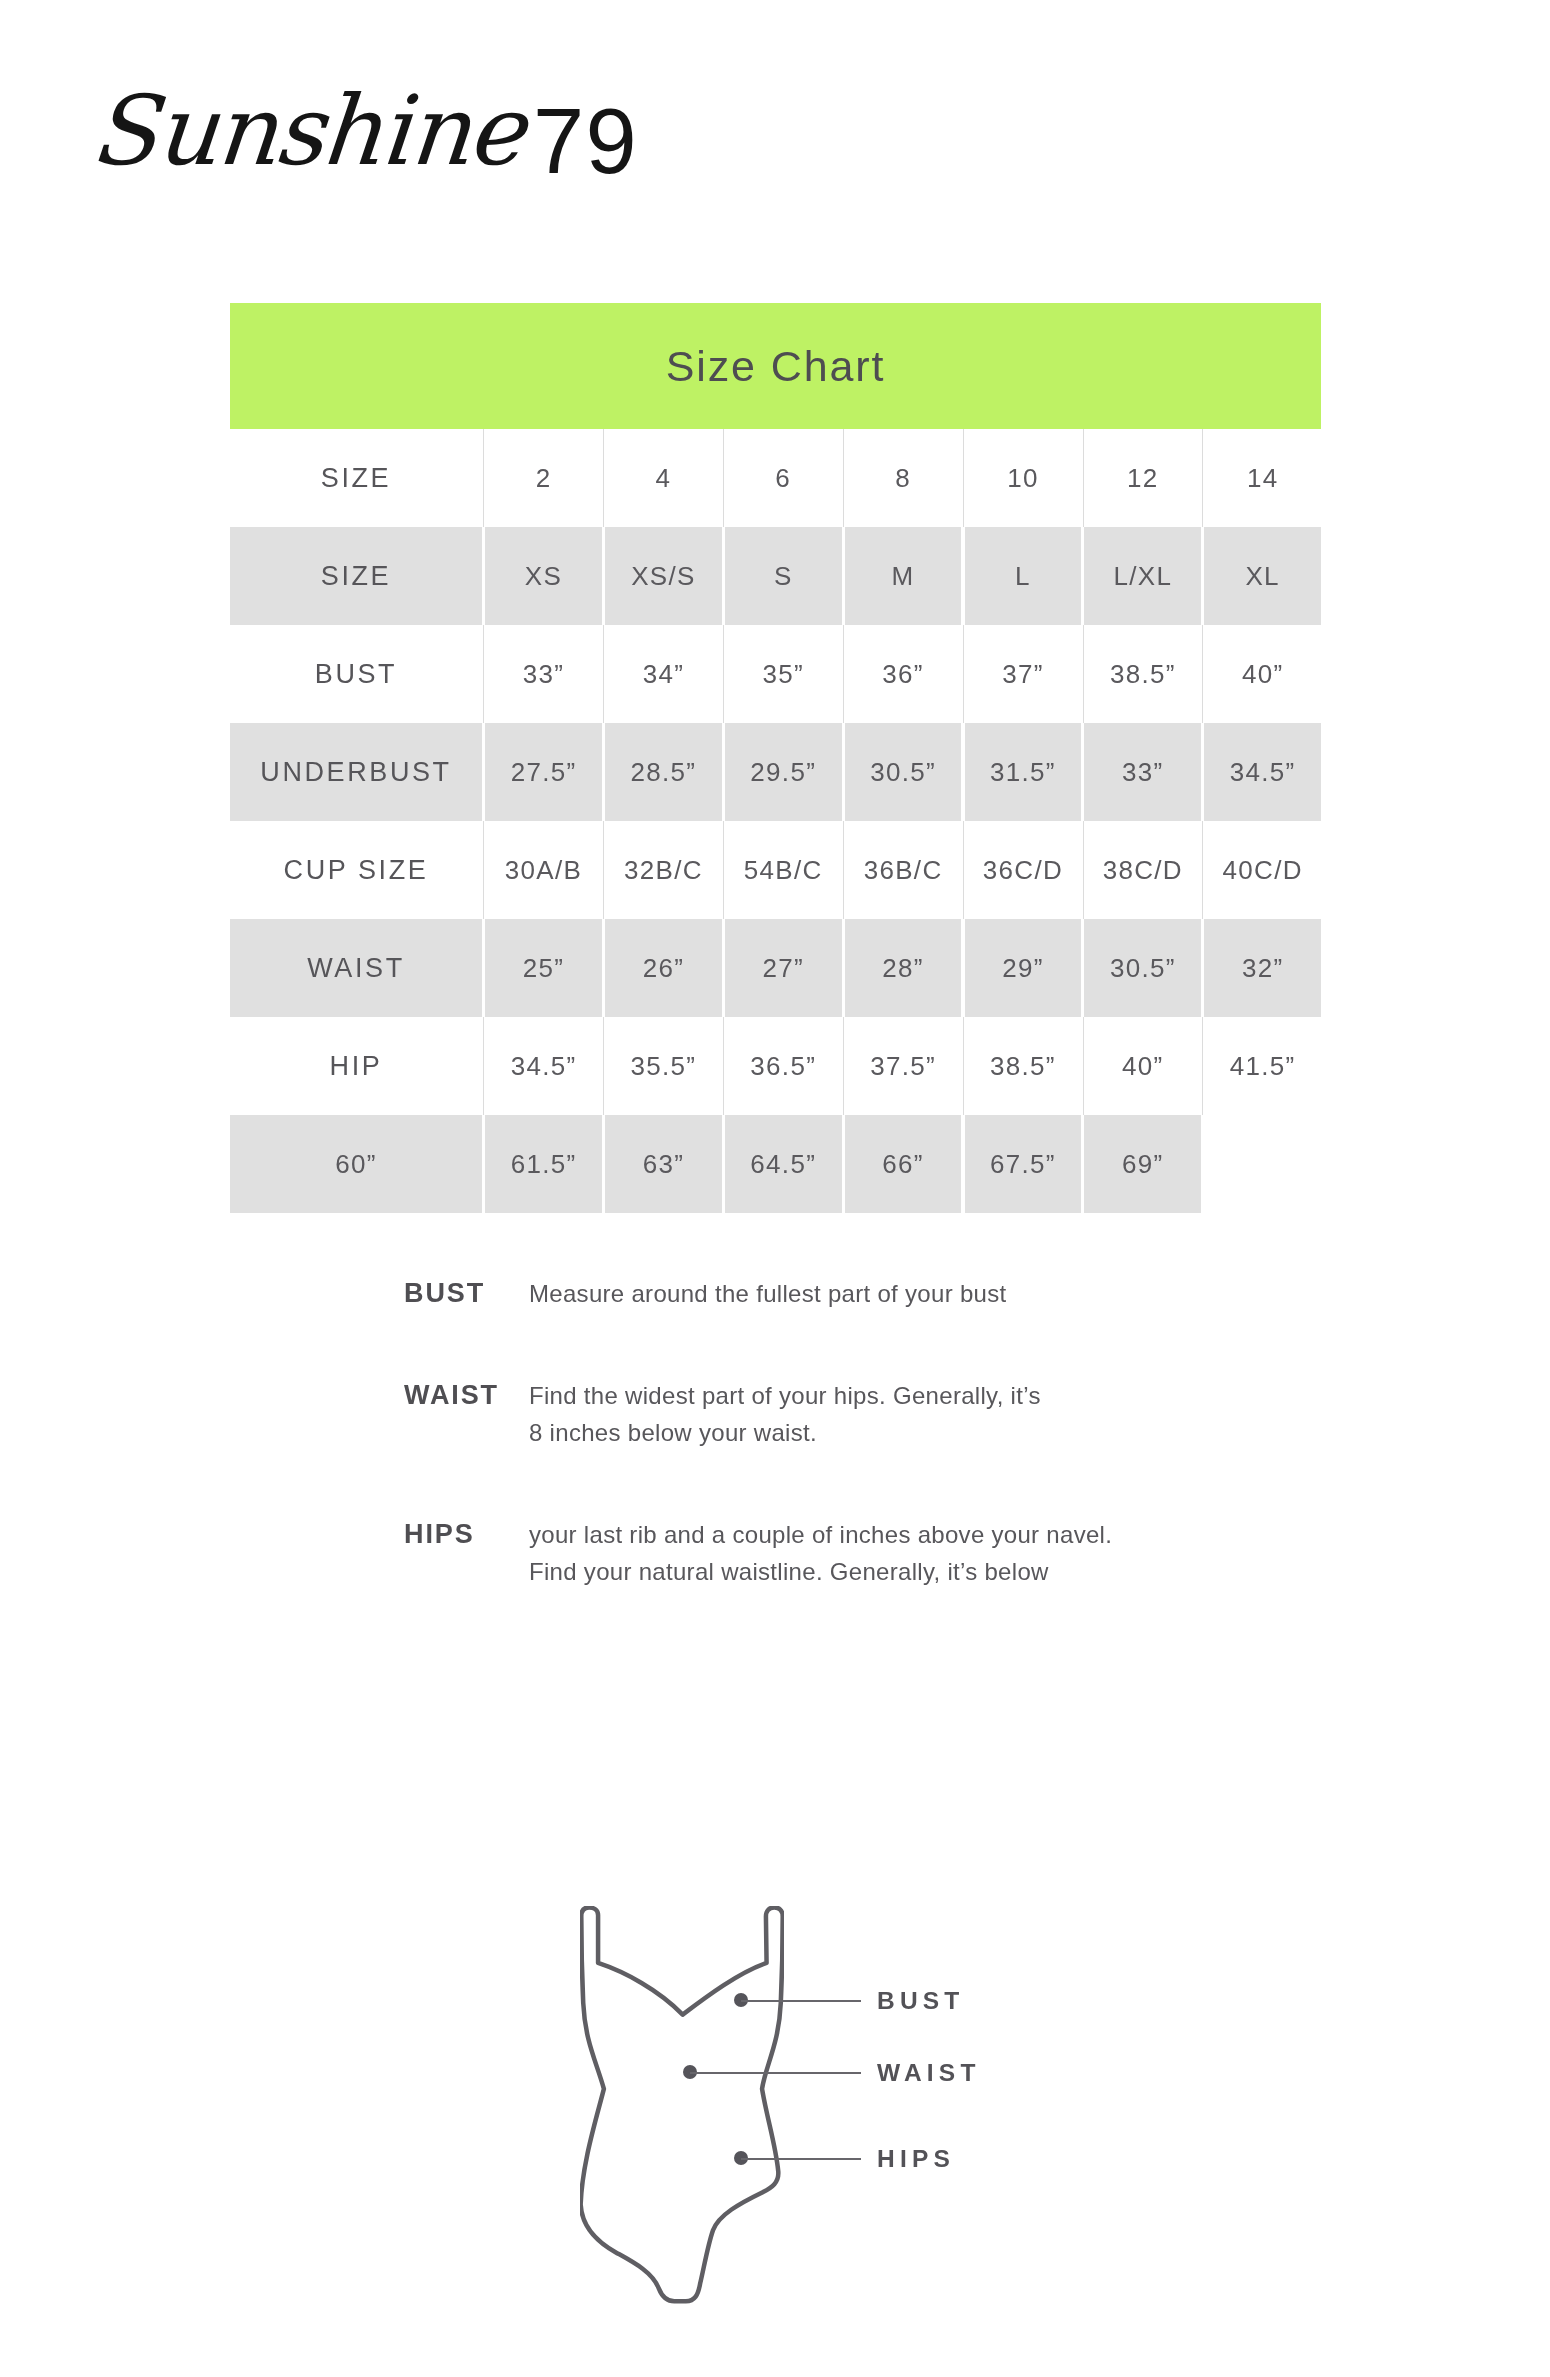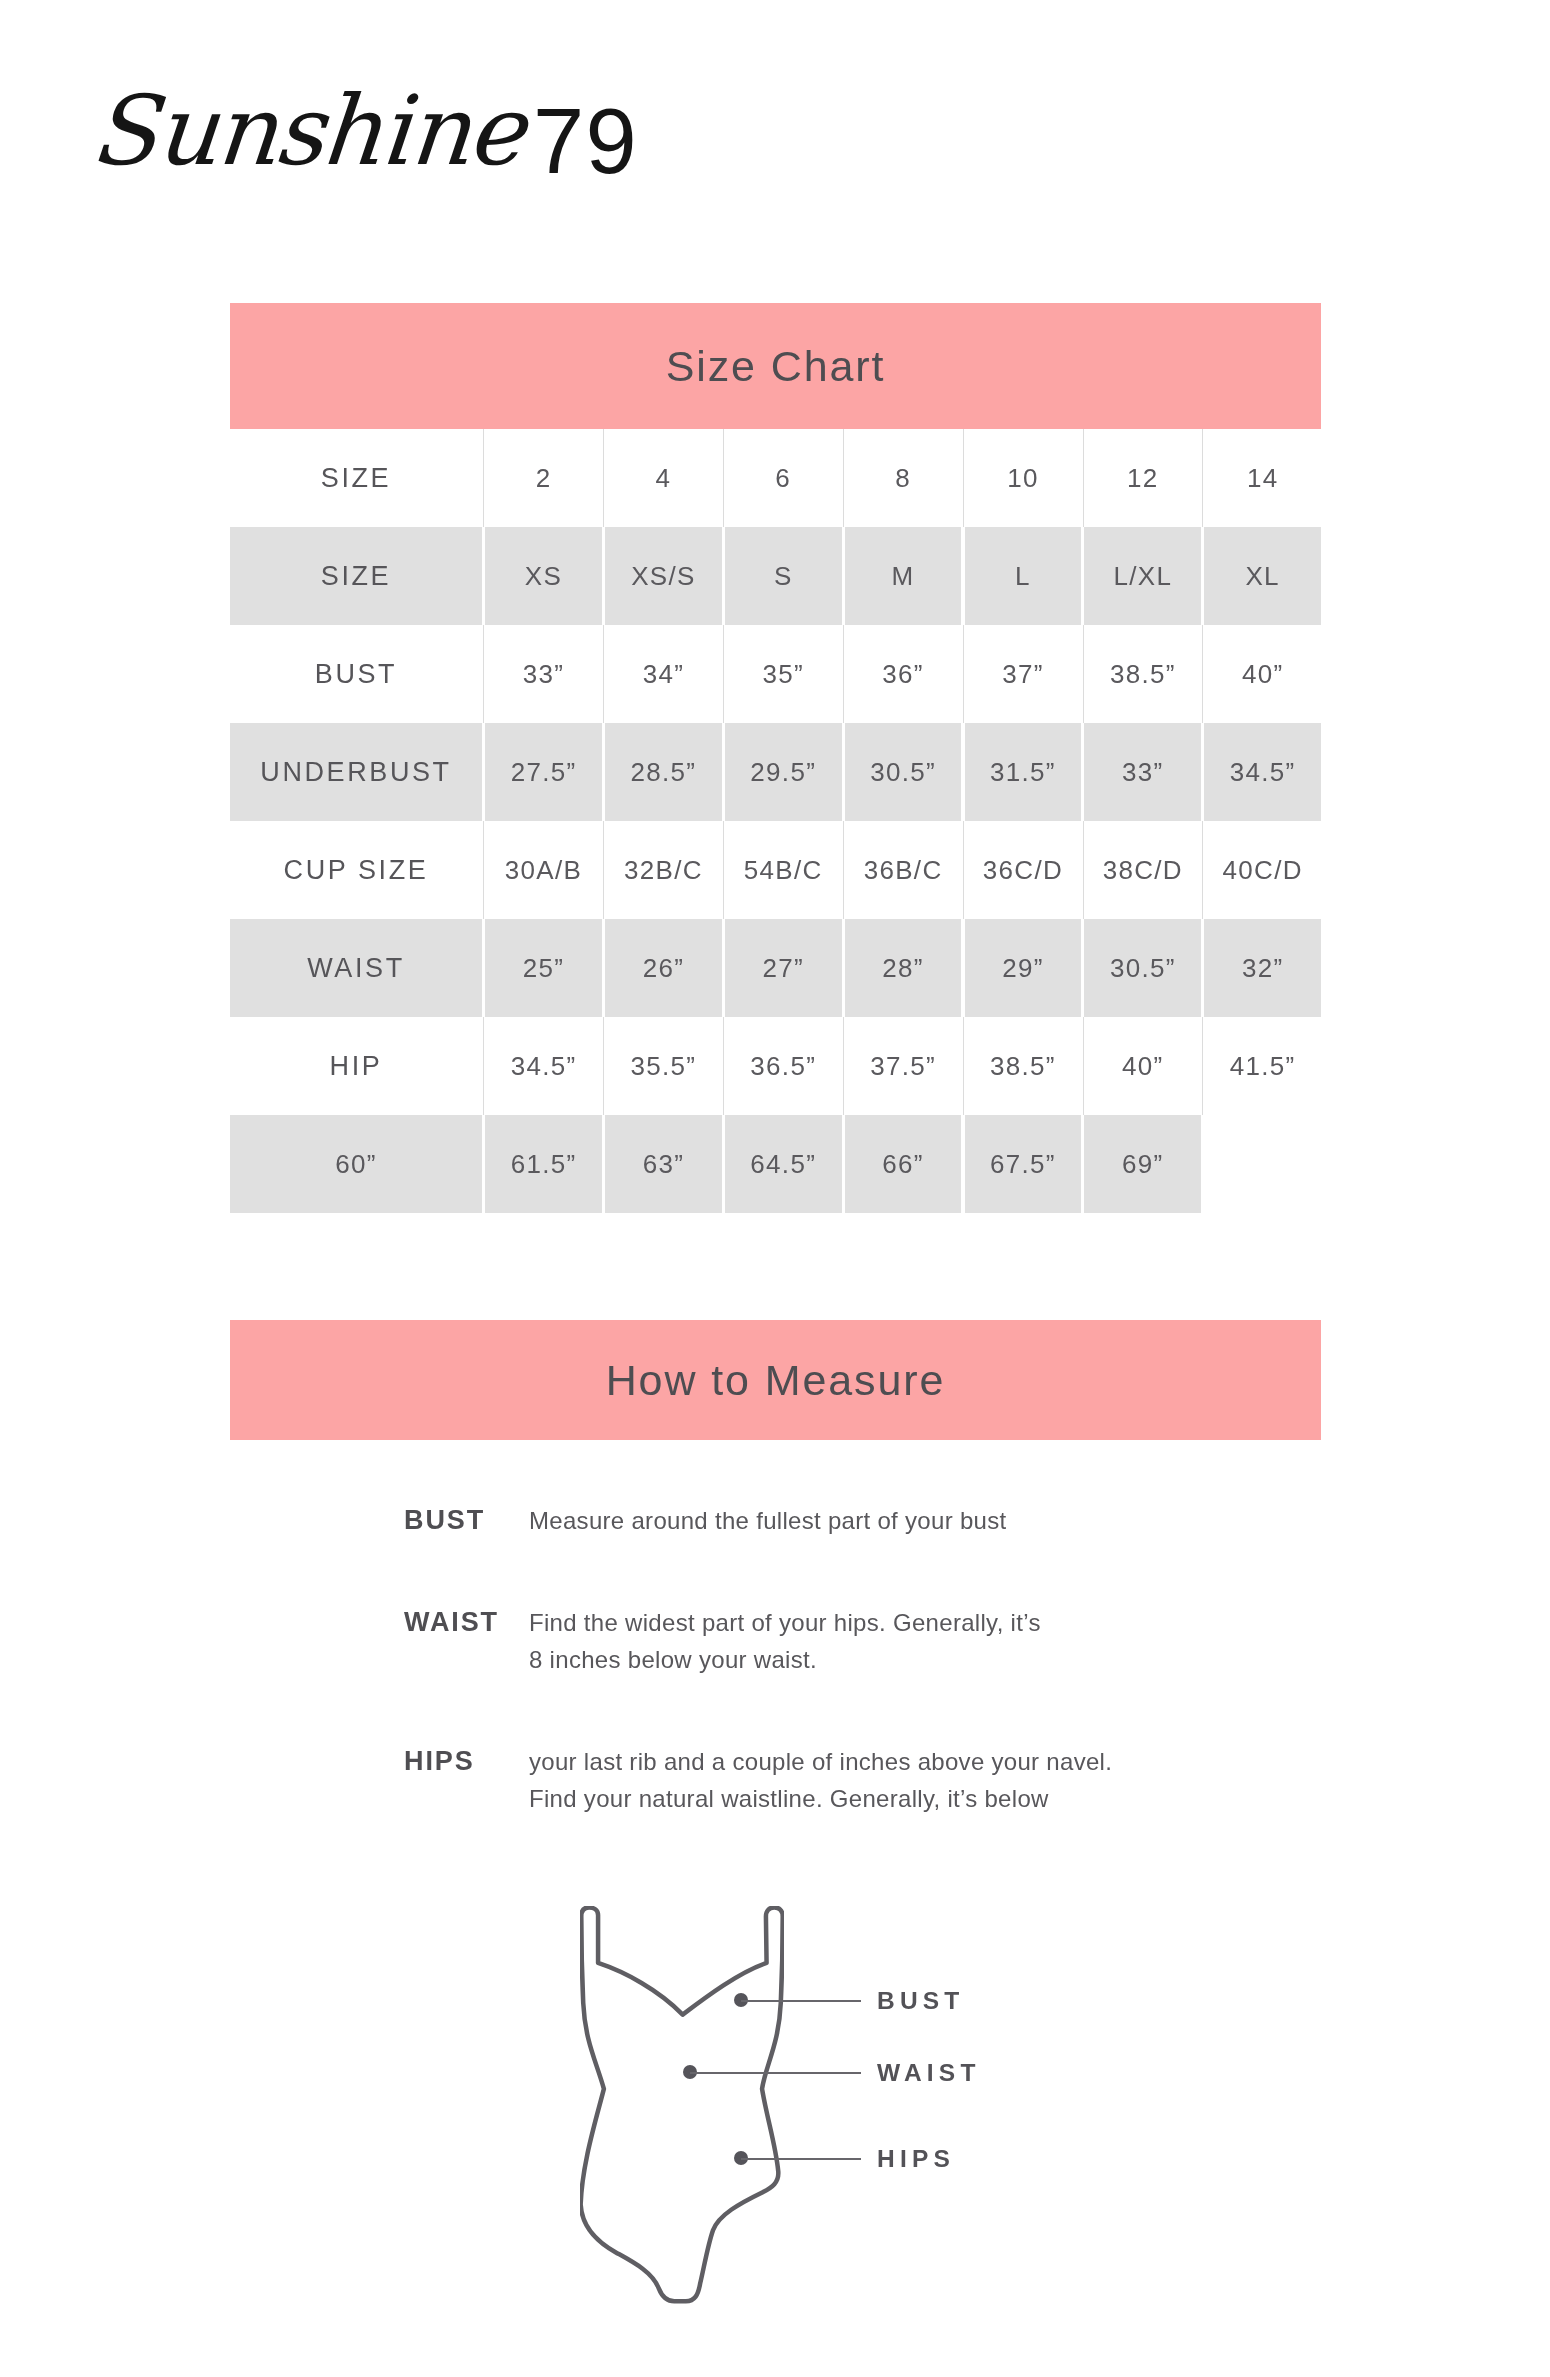--- a/index.html
+++ b/index.html
@@ -42,21 +42,21 @@
 
   
   .sheet {
     position: absolute;
     left: 230px;
     top: 303px;
     width: 1091px;
   }
   .banner {
     height: 126px;
-    background: #fca5a5;
+    background: #bef264;
     display: flex;
     align-items: center;
     justify-content: center;
     font-size: 43px;
     letter-spacing: 1.9px;
     color: #4e4d51;
   }
   .banner.second {
     margin-top: 107px;
     height: 120px;
@@ -252,23 +252,20 @@
         <div class="cell value">60”</div>
         <div class="cell value">61.5”</div>
         <div class="cell value">63”</div>
         <div class="cell value">64.5”</div>
         <div class="cell value">66”</div>
         <div class="cell value">67.5”</div>
         <div class="cell value">69”</div>
       </div>
     </div>
 
-  <div class="banner second">
-    <span>How to Measure</span>
-  </div>
 
   <div class="measure-list" id="measure-list">
       <div class="m-item">
         <div class="m-label">BUST</div>
         <div class="m-text">
           <div>Measure around the fullest part of your bust</div>
         </div>
       </div>
       <div class="m-item">
         <div class="m-label">WAIST</div>

